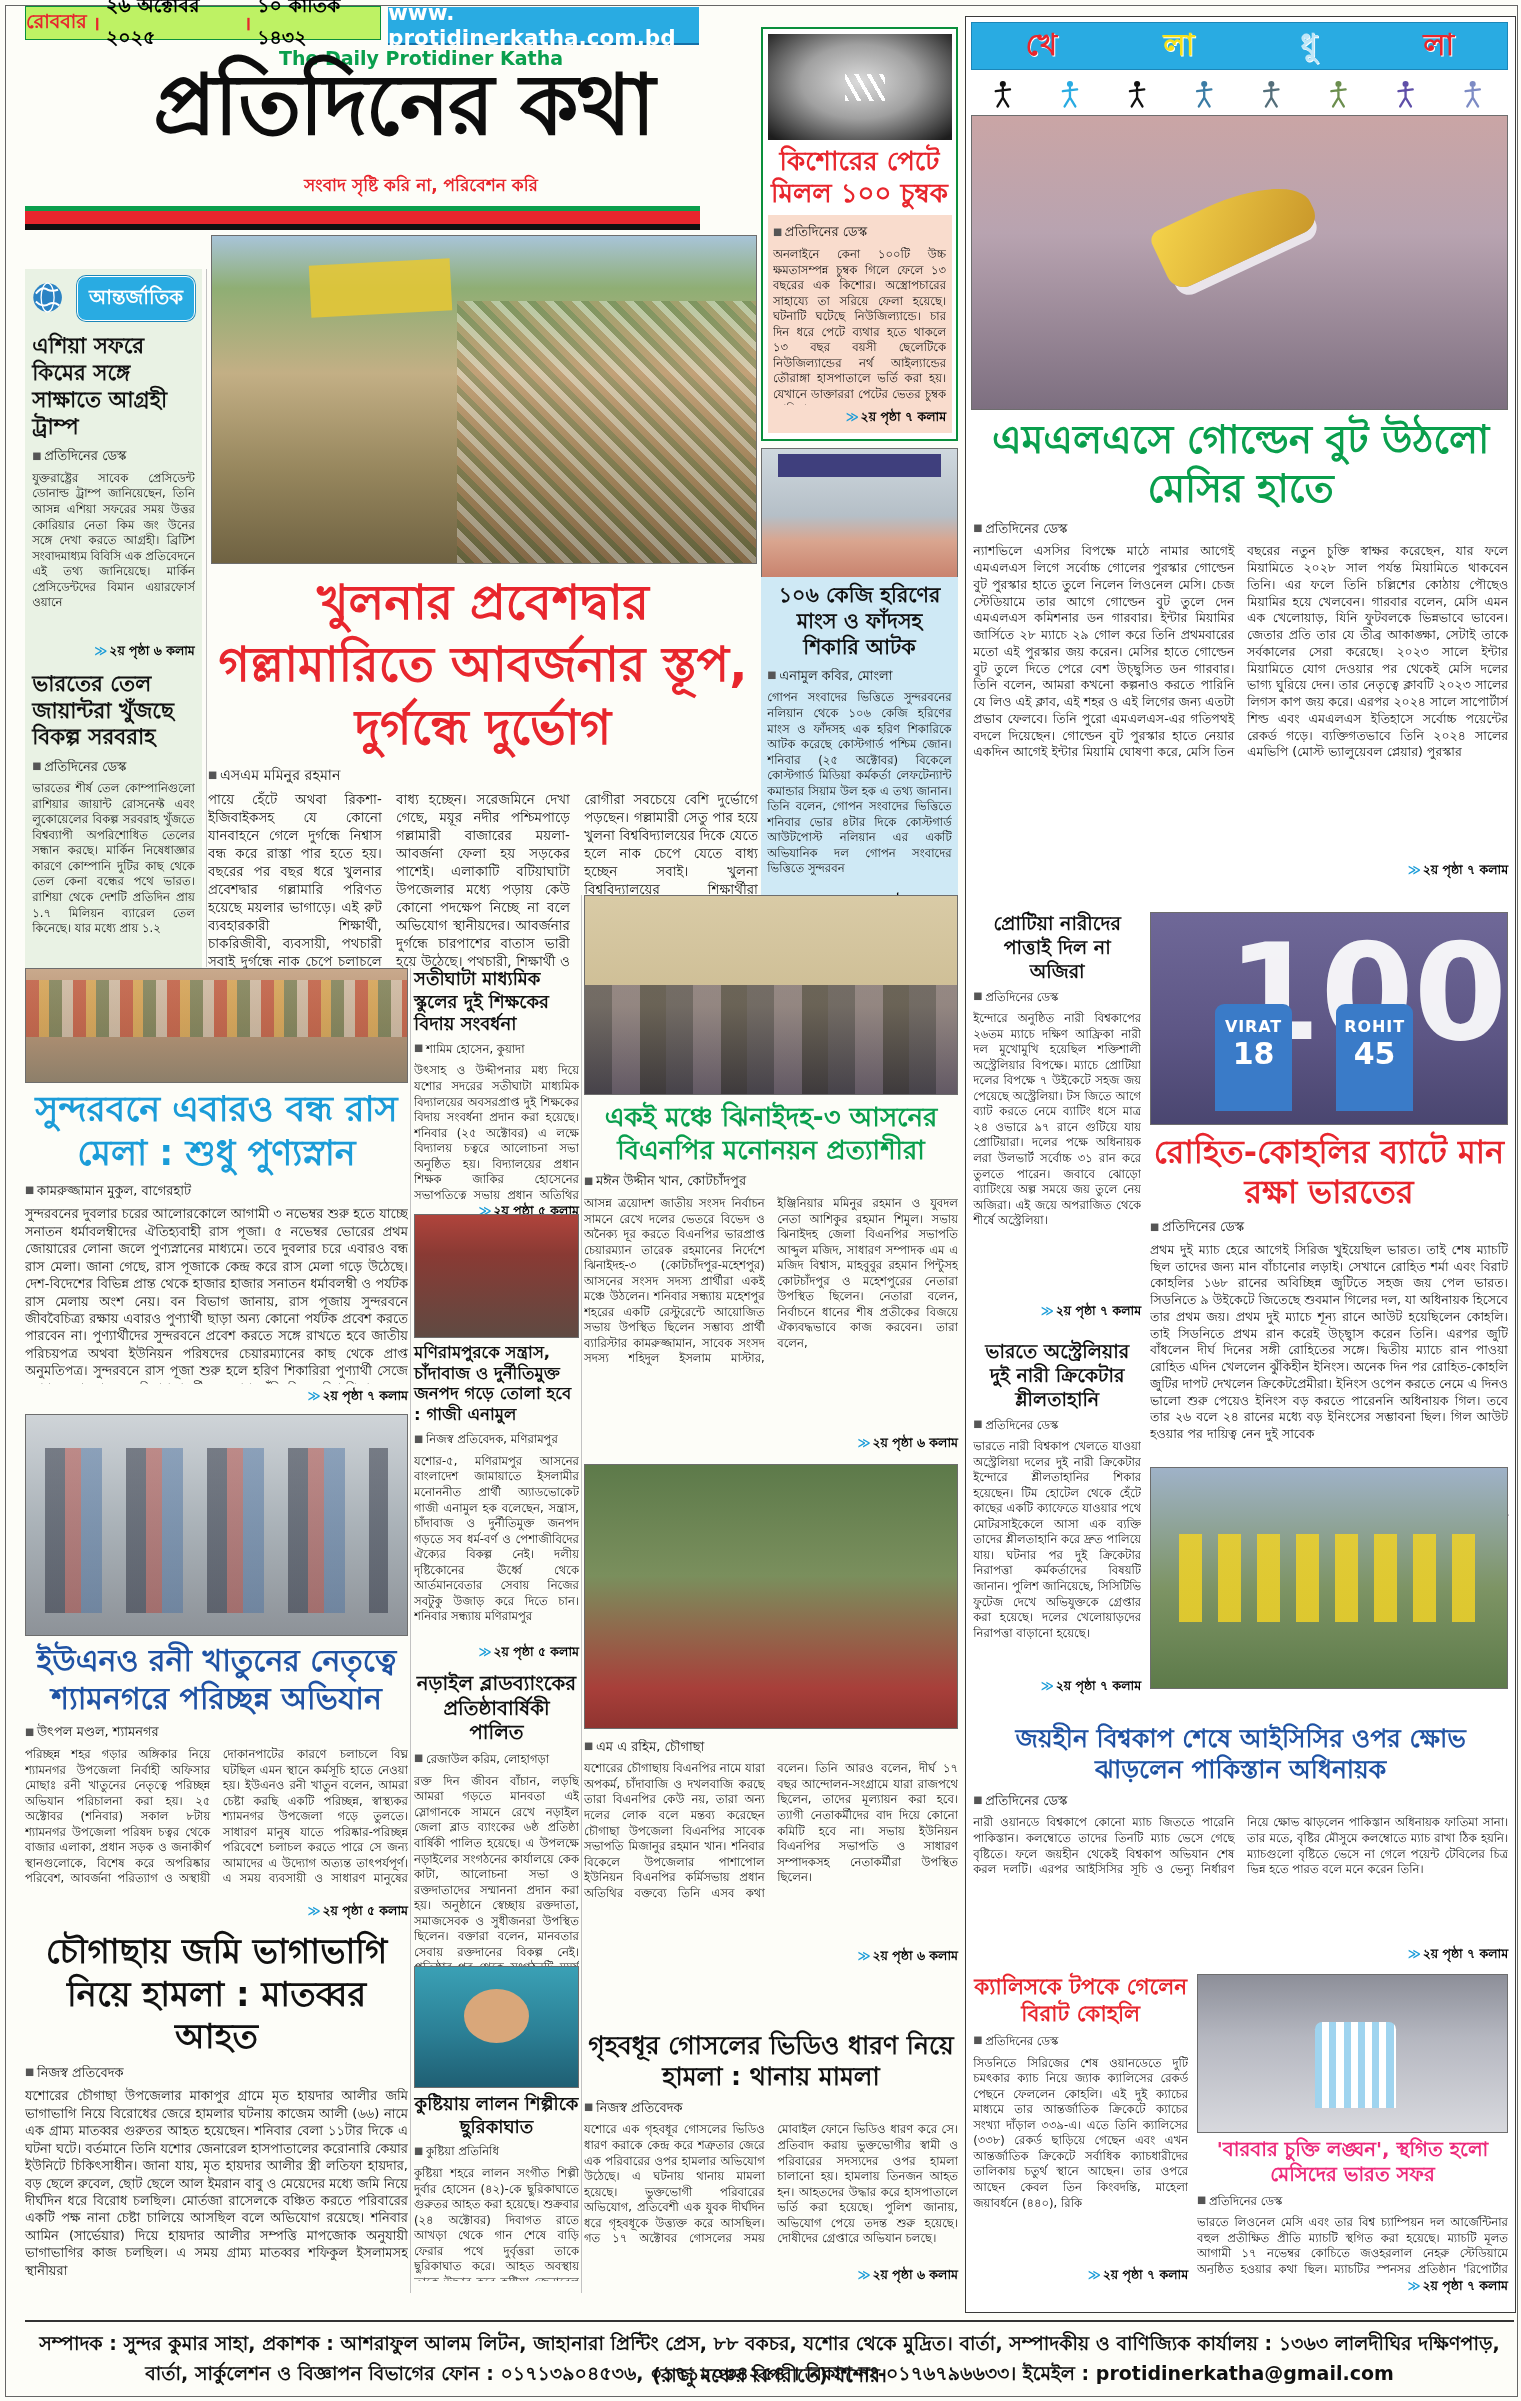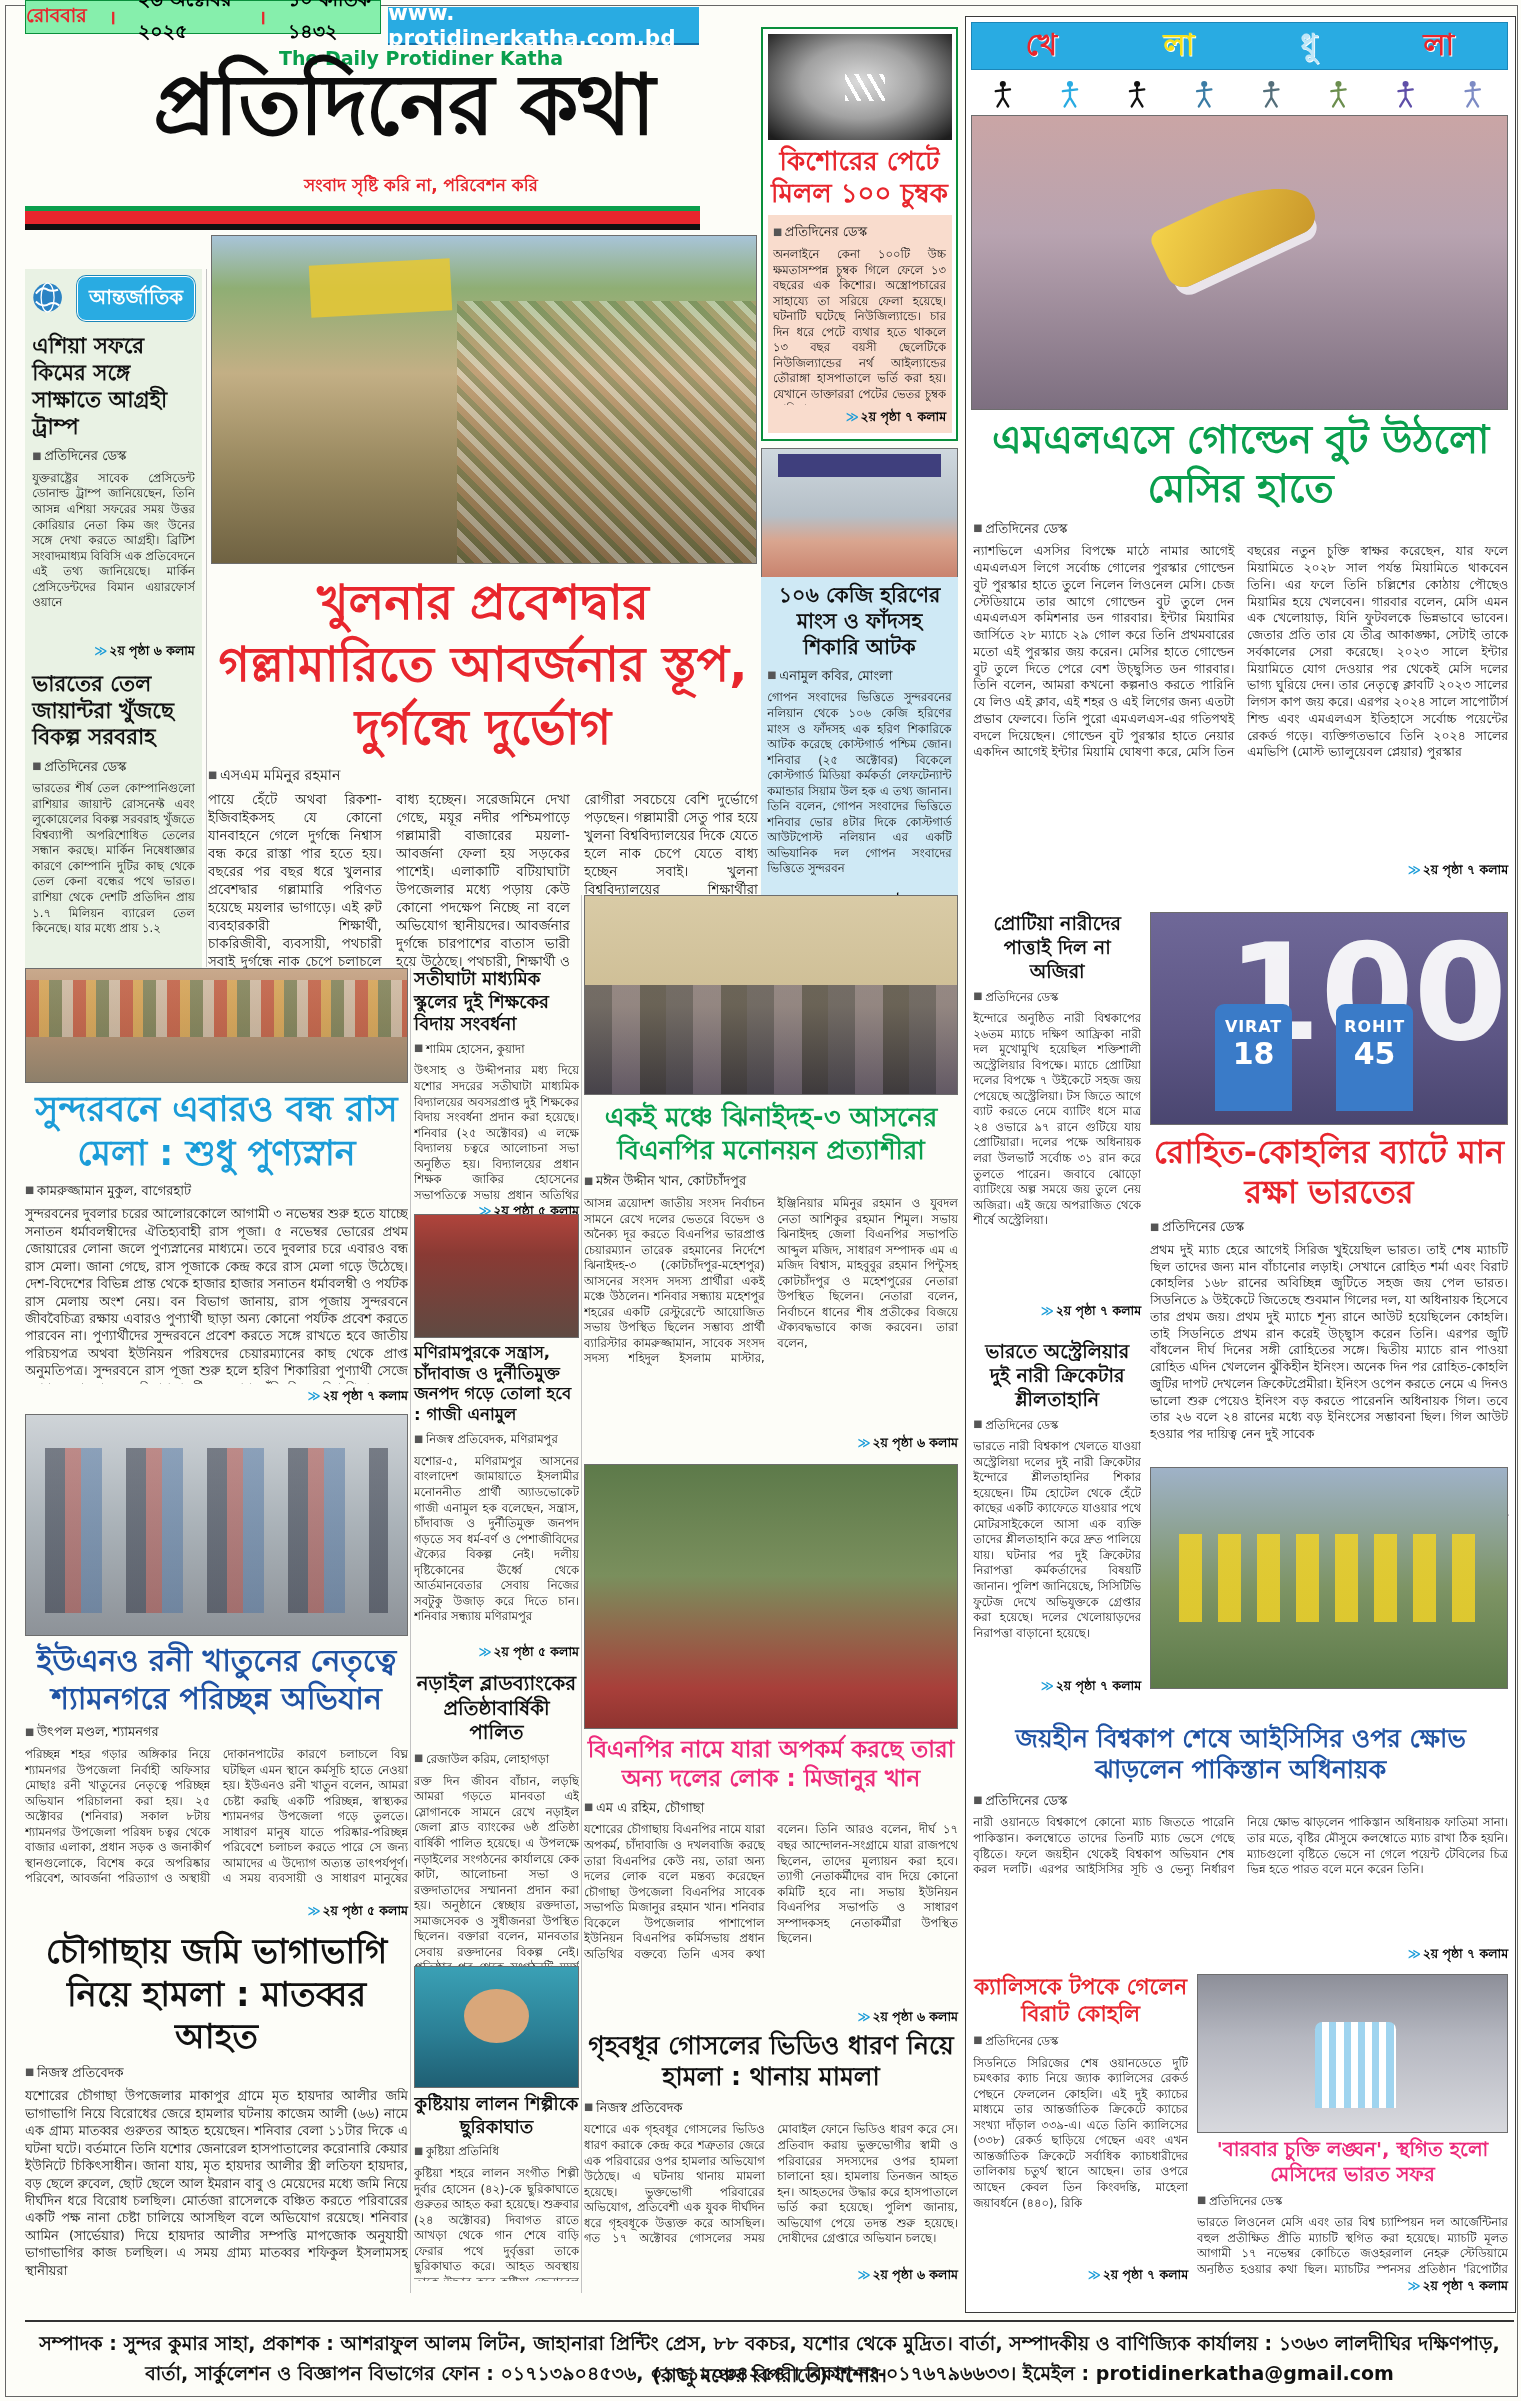--- a/index.html
+++ b/index.html
@@ -1,21 +1,21 @@
 <!DOCTYPE html>
 <html style="font-size:14.3px"><head>
 <meta charset="utf-8">
 <style>
   *{margin:0;padding:0;box-sizing:border-box}
   html,body{background:#8d8d8d;font-family:"DejaVu Sans",sans-serif}
   .page{position:relative;width:1522px;height:2401px;margin:0 auto;background:#fdfdf8;overflow:hidden}
   .frame{position:absolute;inset:4.5px;border:0.9px solid #666;pointer-events:none}
   .abs{position:absolute}
   
-  .date-box{left:25px;top:0;width:356px;height:34px;border:1.8px solid #0a8f3c;display:flex;align-items:center;justify-content:center;gap:22px;font-size:19px;font-weight:bold;background:#86efac}
+  .date-box{left:25px;top:6px;width:356px;height:34px;border:1.8px solid #0a8f3c;display:flex;align-items:center;justify-content:center;gap:6px;font-size:19px;font-weight:bold;background:#bef264}
   .date-box .day{color:#e8262d}
   .date-box .sep{color:#e8262d;font-weight:900}
   .url-box{left:388px;top:7.2px;width:311px;height:38px;background:#29abe2;border-bottom:2.7px solid #1470a8;color:#fff;font-weight:bold;font-size:21.5px;display:flex;align-items:center;justify-content:center}
   .mast-en{left:224px;top:47px;width:394px;text-align:center;color:#0a9f4d;font-size:19px;font-weight:bold}
   .mast-bn{left:90px;top:57px;width:627px;text-align:center;font-size:84px;font-weight:900;color:#0d0d0d;line-height:1.15;letter-spacing:-1.8px}
   .tagline{left:224px;top:172px;width:394px;text-align:center;color:#e8262d;font-size:17px;font-weight:bold}
   .rule3{left:25px;top:206px;width:675px}
   .rule3 .g{height:5.4px;background:#0a9f4d}
   .rule3 .r{height:12.5px;background:#e8262d}
   .rule3 .k{height:6.3px;background:#111}
@@ -224,21 +224,20 @@
 
   <div class="photo photo-bnp" style="left:584px;top:895px;width:374px;height:200px"></div>
   <div class="story st-bnpstage" style="left:584px;top:1101px;width:374px">
     <h2 class="hl">একই মঞ্চে ঝিনাইদহ-৩ আসনের বিএনপির মনোনয়ন প্রত্যাশীরা</h2>
     <div class="byline"><span class="sq">■</span><span>মঈন উদ্দীন খান, কোটচাঁদপুর</span></div>
     <div class="bt cols-2 bt-sm" style="height:235px">আসন্ন ত্রয়োদশ জাতীয় সংসদ নির্বাচন সামনে রেখে দলের ভেতরে বিভেদ ও অনৈক্য দূর করতে বিএনপির ভারপ্রাপ্ত চেয়ারম্যান তারেক রহমানের নির্দেশে ঝিনাইদহ-৩ (কোটচাঁদপুর-মহেশপুর) আসনের সংসদ সদস্য প্রার্থীরা একই মঞ্চে উঠলেন। শনিবার সন্ধ্যায় মহেশপুর শহরের একটি রেস্টুরেন্টে আয়োজিত সভায় উপস্থিত ছিলেন সম্ভাব্য প্রার্থী ব্যারিস্টার কামরুজ্জামান, সাবেক সংসদ সদস্য শহিদুল ইসলাম মাস্টার, ইঞ্জিনিয়ার মমিনুর রহমান ও যুবদল নেতা আশিকুর রহমান শিমুল। সভায় ঝিনাইদহ জেলা বিএনপির সভাপতি আব্দুল মজিদ, সাধারণ সম্পাদক এম এ মজিদ বিশ্বাস, মাহবুবুর রহমান পিন্টুসহ কোটচাঁদপুর ও মহেশপুরের নেতারা উপস্থিত ছিলেন। নেতারা বলেন, নির্বাচনে ধানের শীষ প্রতীকের বিজয়ে ঐক্যবদ্ধভাবে কাজ করবেন। তারা বলেন,</div>
     <div class="jump"><span class="arr">≫</span><span>২য় পৃষ্ঠা ৬ কলাম</span></div>
   </div>
   <div class="photo photo-miz" style="left:584px;top:1464px;width:374px;height:265px"></div>
   <div class="story st-bnpname" style="left:584px;top:1735px;width:374px">
-    <h2 class="hl">বিএনপির নামে যারা অপকর্ম করছে তারা অন্য দলের লোক : মিজানুর খান</h2>
     <div class="byline"><span class="sq">■</span><span>এম এ রহিম, চৌগাছা</span></div>
     <div class="bt cols-2 bt-sm" style="height:183px">যশোরের চৌগাছায় বিএনপির নামে যারা অপকর্ম, চাঁদাবাজি ও দখলবাজি করছে তারা বিএনপির কেউ নয়, তারা অন্য দলের লোক বলে মন্তব্য করেছেন চৌগাছা উপজেলা বিএনপির সাবেক সভাপতি মিজানুর রহমান খান। শনিবার বিকেলে উপজেলার পাশাপোল ইউনিয়ন বিএনপির কর্মিসভায় প্রধান অতিথির বক্তব্যে তিনি এসব কথা বলেন। তিনি আরও বলেন, দীর্ঘ ১৭ বছর আন্দোলন-সংগ্রামে যারা রাজপথে ছিলেন, তাদের মূল্যায়ন করা হবে। ত্যাগী নেতাকর্মীদের বাদ দিয়ে কোনো কমিটি হবে না। সভায় ইউনিয়ন বিএনপির সভাপতি ও সাধারণ সম্পাদকসহ নেতাকর্মীরা উপস্থিত ছিলেন।</div>
     <div class="jump"><span class="arr">≫</span><span>২য় পৃষ্ঠা ৬ কলাম</span></div>
   </div>
   <div class="story st-bath" style="left:584px;top:2030px;width:374px">
     <h2 class="hl">গৃহবধূর গোসলের ভিডিও ধারণ নিয়ে হামলা : থানায় মামলা</h2>
     <div class="byline"><span class="sq">■</span><span>নিজস্ব প্রতিবেদক</span></div>
     <div class="bt cols-2 bt-sm" style="height:141px">যশোরে এক গৃহবধূর গোসলের ভিডিও ধারণ করাকে কেন্দ্র করে শত্রুতার জেরে এক পরিবারের ওপর হামলার অভিযোগ উঠেছে। এ ঘটনায় থানায় মামলা হয়েছে। ভুক্তভোগী পরিবারের অভিযোগ, প্রতিবেশী এক যুবক দীর্ঘদিন ধরে গৃহবধূকে উত্ত্যক্ত করে আসছিল। গত ১৭ অক্টোবর গোসলের সময় মোবাইল ফোনে ভিডিও ধারণ করে সে। প্রতিবাদ করায় ভুক্তভোগীর স্বামী ও পরিবারের সদস্যদের ওপর হামলা চালানো হয়। হামলায় তিনজন আহত হন। আহতদের উদ্ধার করে হাসপাতালে ভর্তি করা হয়েছে। পুলিশ জানায়, অভিযোগ পেয়ে তদন্ত শুরু হয়েছে। দোষীদের গ্রেপ্তারে অভিযান চলছে।</div>
     <div class="jump"><span class="arr">≫</span><span>২য় পৃষ্ঠা ৬ কলাম</span></div>
   </div>

